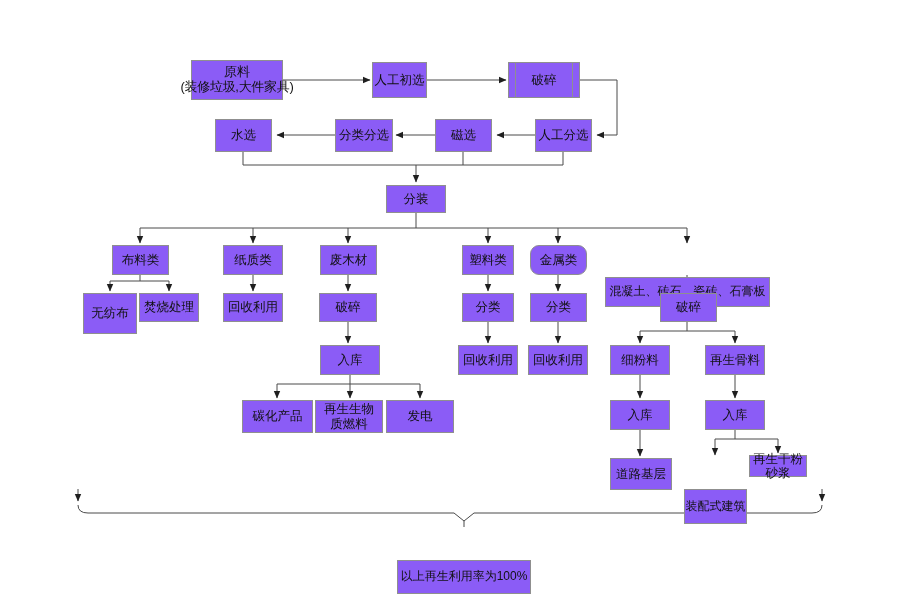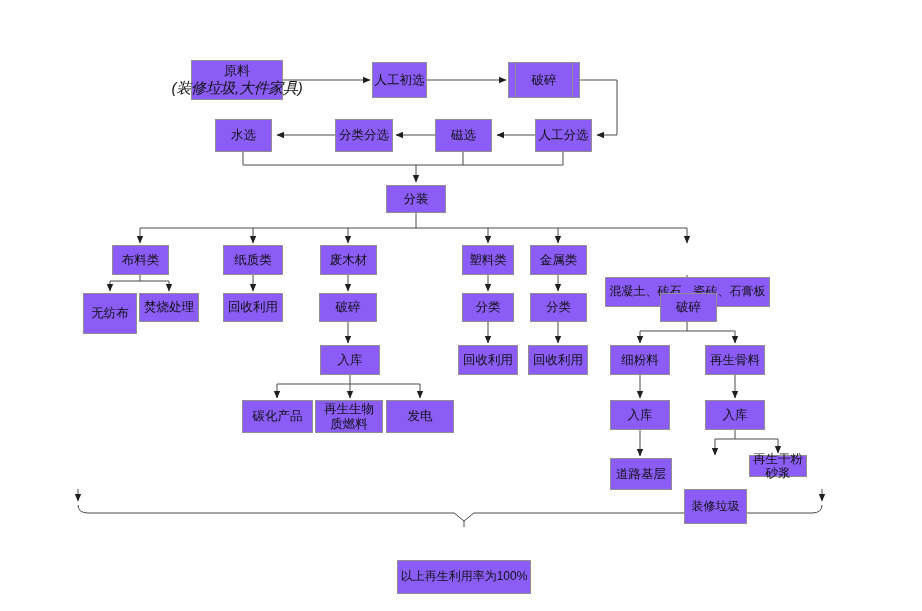--- a/index.html
+++ b/index.html
@@ -15,21 +15,21 @@
   .node{
     position:absolute; box-sizing:border-box; border:1px solid var(--box-border);
     background:#8b5cf6; display:flex; align-items:center; justify-content:center;
     text-align:center; font-size:12.5px; line-height:1.15; color:var(--text);
     white-space:nowrap;
   }
   .node.wrap{white-space:normal;}
   .node.sm{font-size:12px;margin-top:32px;}
   .node.col{flex-direction:column;}
   .node .t1{font-size:13px;}
-  .node .t2{font-size:15px; letter-spacing:-0.3px;font-style:italic;}
+  .node .t2{font-size:13px; letter-spacing:-0.3px;}
   .pbar{position:absolute; top:0; bottom:0; width:1px; background:var(--box-border);}
   .pbar.l{left:6px;} .pbar.r{right:6px;}
 </style>
 </head>
 <body>
 
 <div id="canvas">
 
   <svg id="wires" viewBox="0 0 922 611" xmlns="http://www.w3.org/2000/svg">
     <defs>
@@ -125,21 +125,21 @@
   <div class="node" style="left:335px;top:119px;width:58px;height:33px;">分类分选</div>
   <div class="node" style="left:435px;top:119px;width:57px;height:33px;">磁选</div>
   <div class="node" style="left:535px;top:119px;width:57px;height:33px;">人工分选</div>
 
   <div class="node" style="left:386px;top:185px;width:60px;height:28px;">分装</div>
 
   <div class="node" style="left:112px;top:245px;width:57px;height:30px;">布料类</div>
   <div class="node" style="left:223px;top:245px;width:60px;height:30px;">纸质类</div>
   <div class="node" style="left:320px;top:245px;width:57px;height:30px;">废木材</div>
   <div class="node" style="left:462px;top:245px;width:52px;height:30px;">塑料类</div>
-  <div class="node" style="left:530px;top:245px;width:57px;height:30px;">金属类</div>
+  <div class="node" style="left:530px;top:245px;width:57px;height:30px;border-radius:9px;">金属类</div>
   <div class="node sm" style="left:605px;top:245px;width:165px;height:30px;">混凝土、砖石、瓷砖、石膏板</div>
 
   <div class="node" style="left:83px;top:293px;width:54px;height:41px;">无纺布</div>
   <div class="node" style="left:139px;top:293px;width:60px;height:29px;text-align:right;">焚烧处理</div>
   <div class="node" style="left:223px;top:293px;width:60px;height:29px;">回收利用</div>
   <div class="node" style="left:319px;top:293px;width:58px;height:29px;">破碎</div>
   <div class="node" style="left:462px;top:293px;width:52px;height:29px;">分类</div>
   <div class="node" style="left:530px;top:293px;width:57px;height:29px;">分类</div>
   <div class="node" style="left:660px;top:293px;width:57px;height:29px;">破碎</div>
 
@@ -149,18 +149,18 @@
   <div class="node" style="left:610px;top:345px;width:60px;height:30px;">细粉料</div>
   <div class="node" style="left:705px;top:345px;width:60px;height:30px;">再生骨料</div>
 
   <div class="node" style="left:242px;top:400px;width:71px;height:33px;">碳化产品</div>
   <div class="node wrap" style="left:315px;top:400px;width:68px;height:33px;padding:0 7px;">再生生物质燃料</div>
   <div class="node" style="left:386px;top:400px;width:68px;height:33px;">发电</div>
   <div class="node" style="left:610px;top:400px;width:60px;height:30px;">入库</div>
   <div class="node" style="left:705px;top:400px;width:60px;height:30px;">入库</div>
 
   <div class="node" style="left:610px;top:458px;width:62px;height:32px;">道路基层</div>
-  <div class="node sm" style="left:684px;top:457px;width:63px;height:35px;">装修垃圾</div>
+  <div class="node sm" style="left:684px;top:457px;width:63px;height:35px;">装配式建筑</div>
   <div class="node wrap" style="left:749px;top:455px;width:58px;height:22px;padding:0 2px;">再生干粉砂浆</div>
 
   <div class="node sm" style="left:397px;top:528px;width:134px;height:34px;">以上再生利用率为100%</div>
 
 </div>
 
 </body></html>

